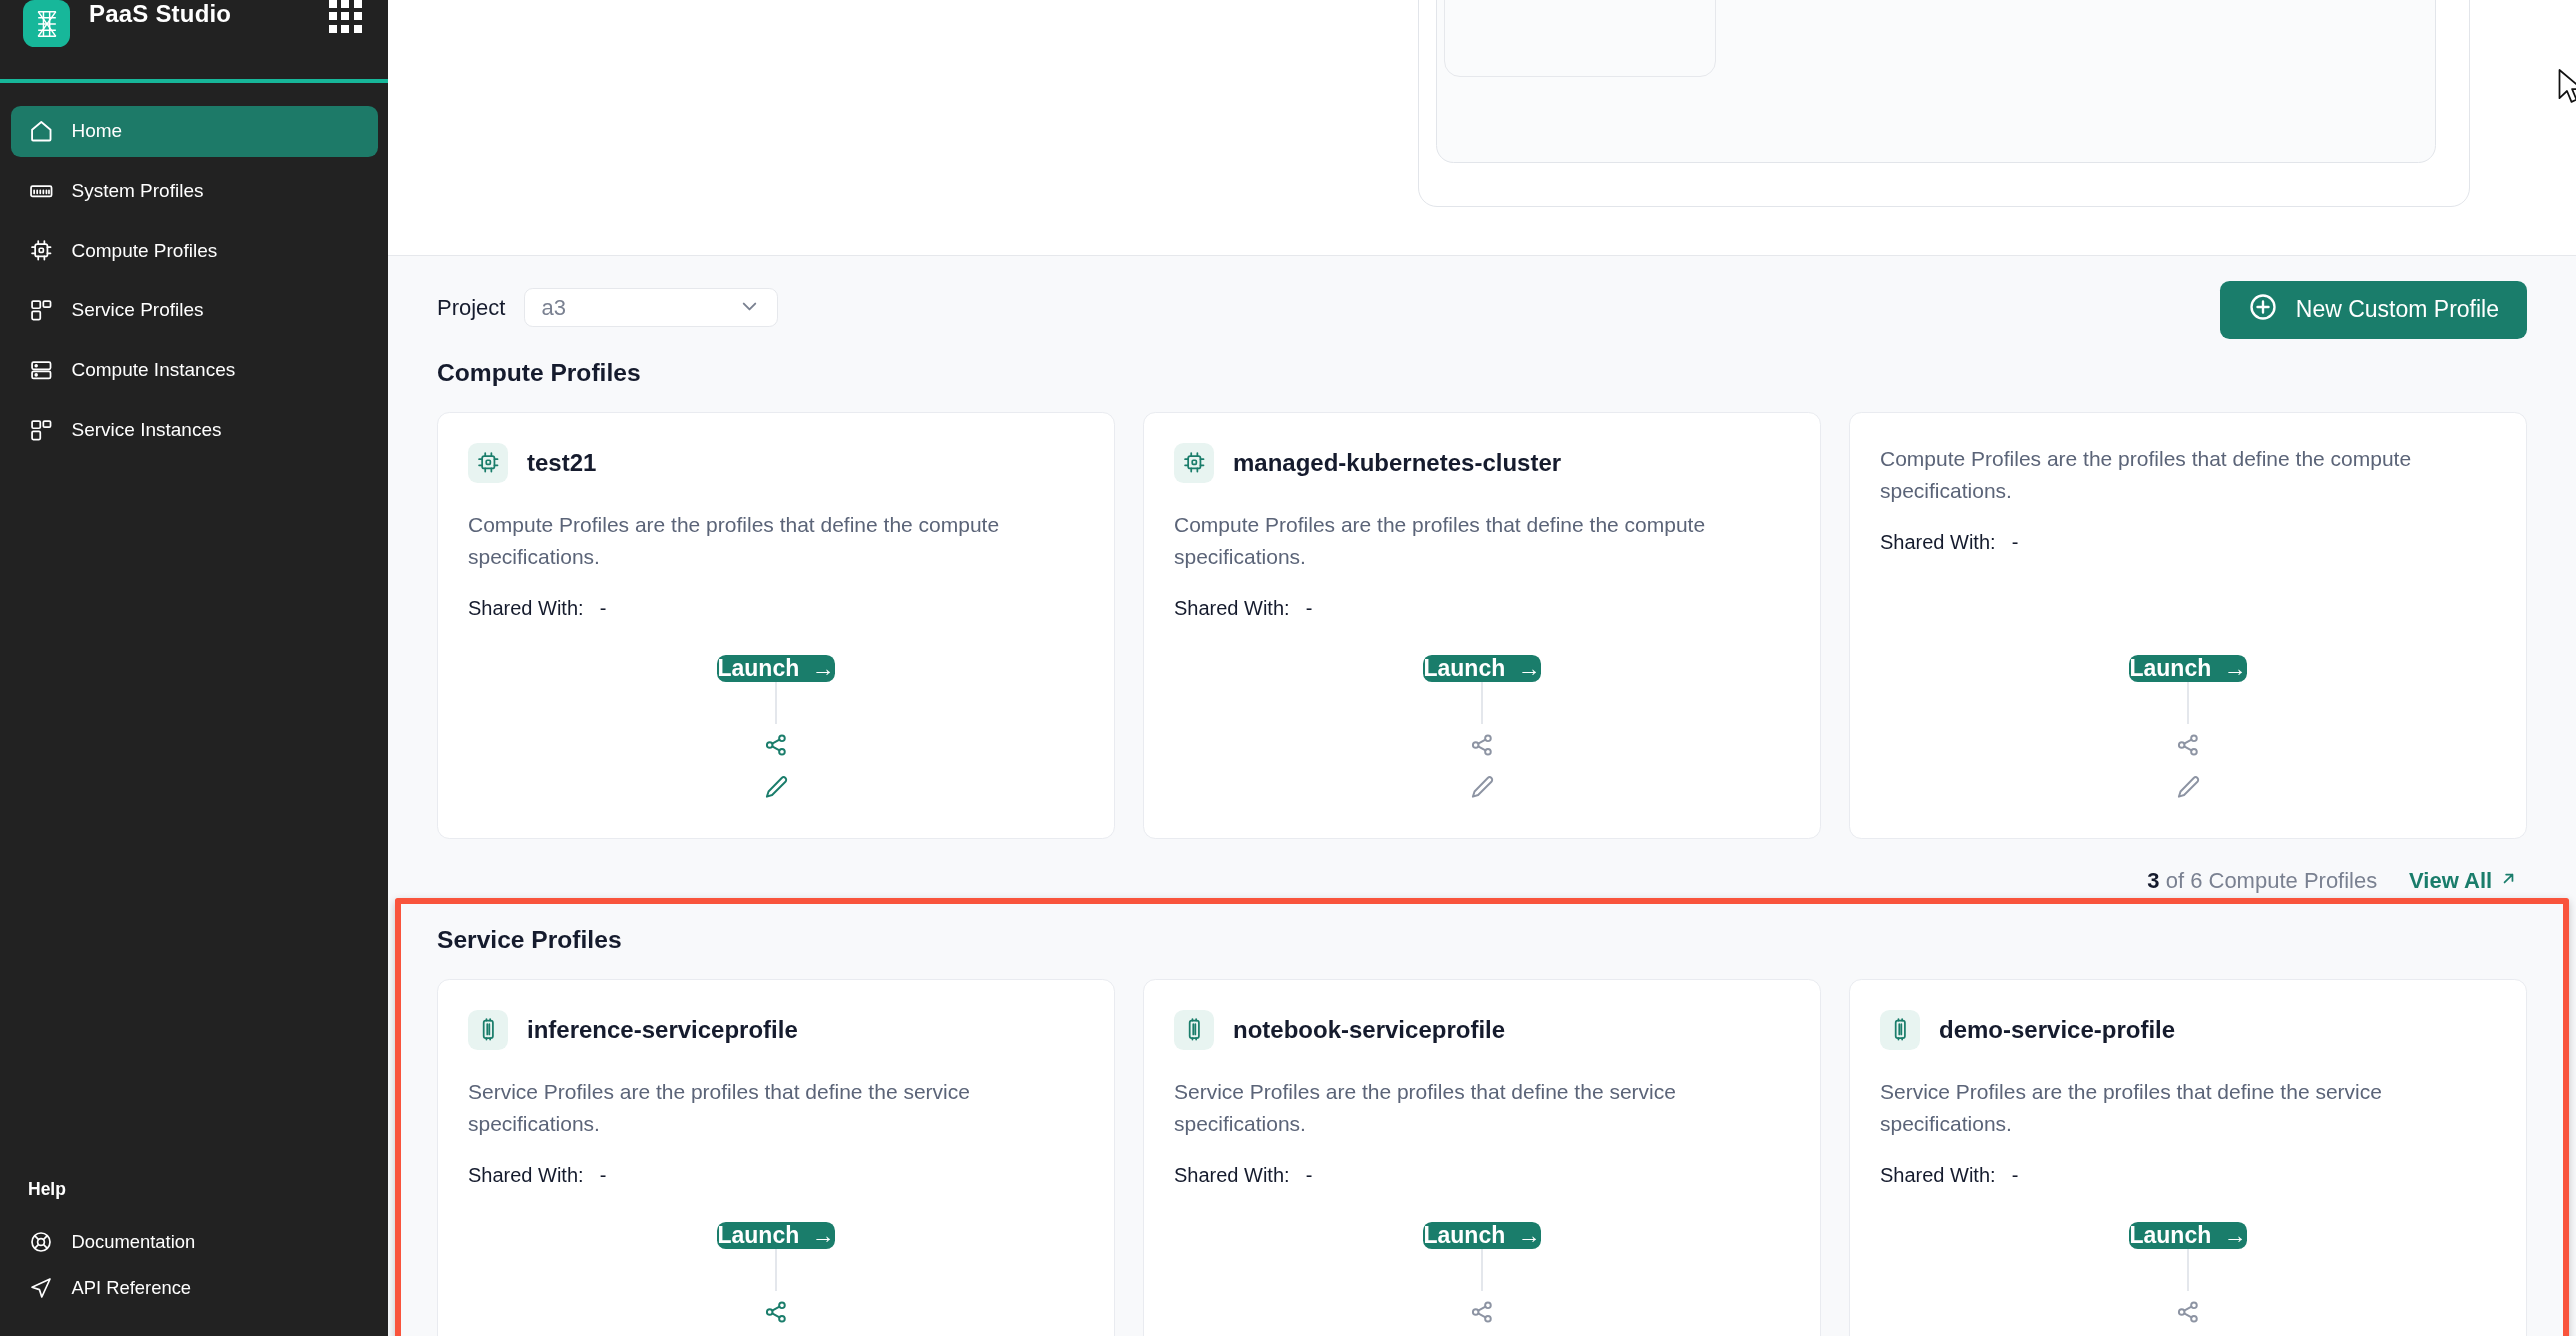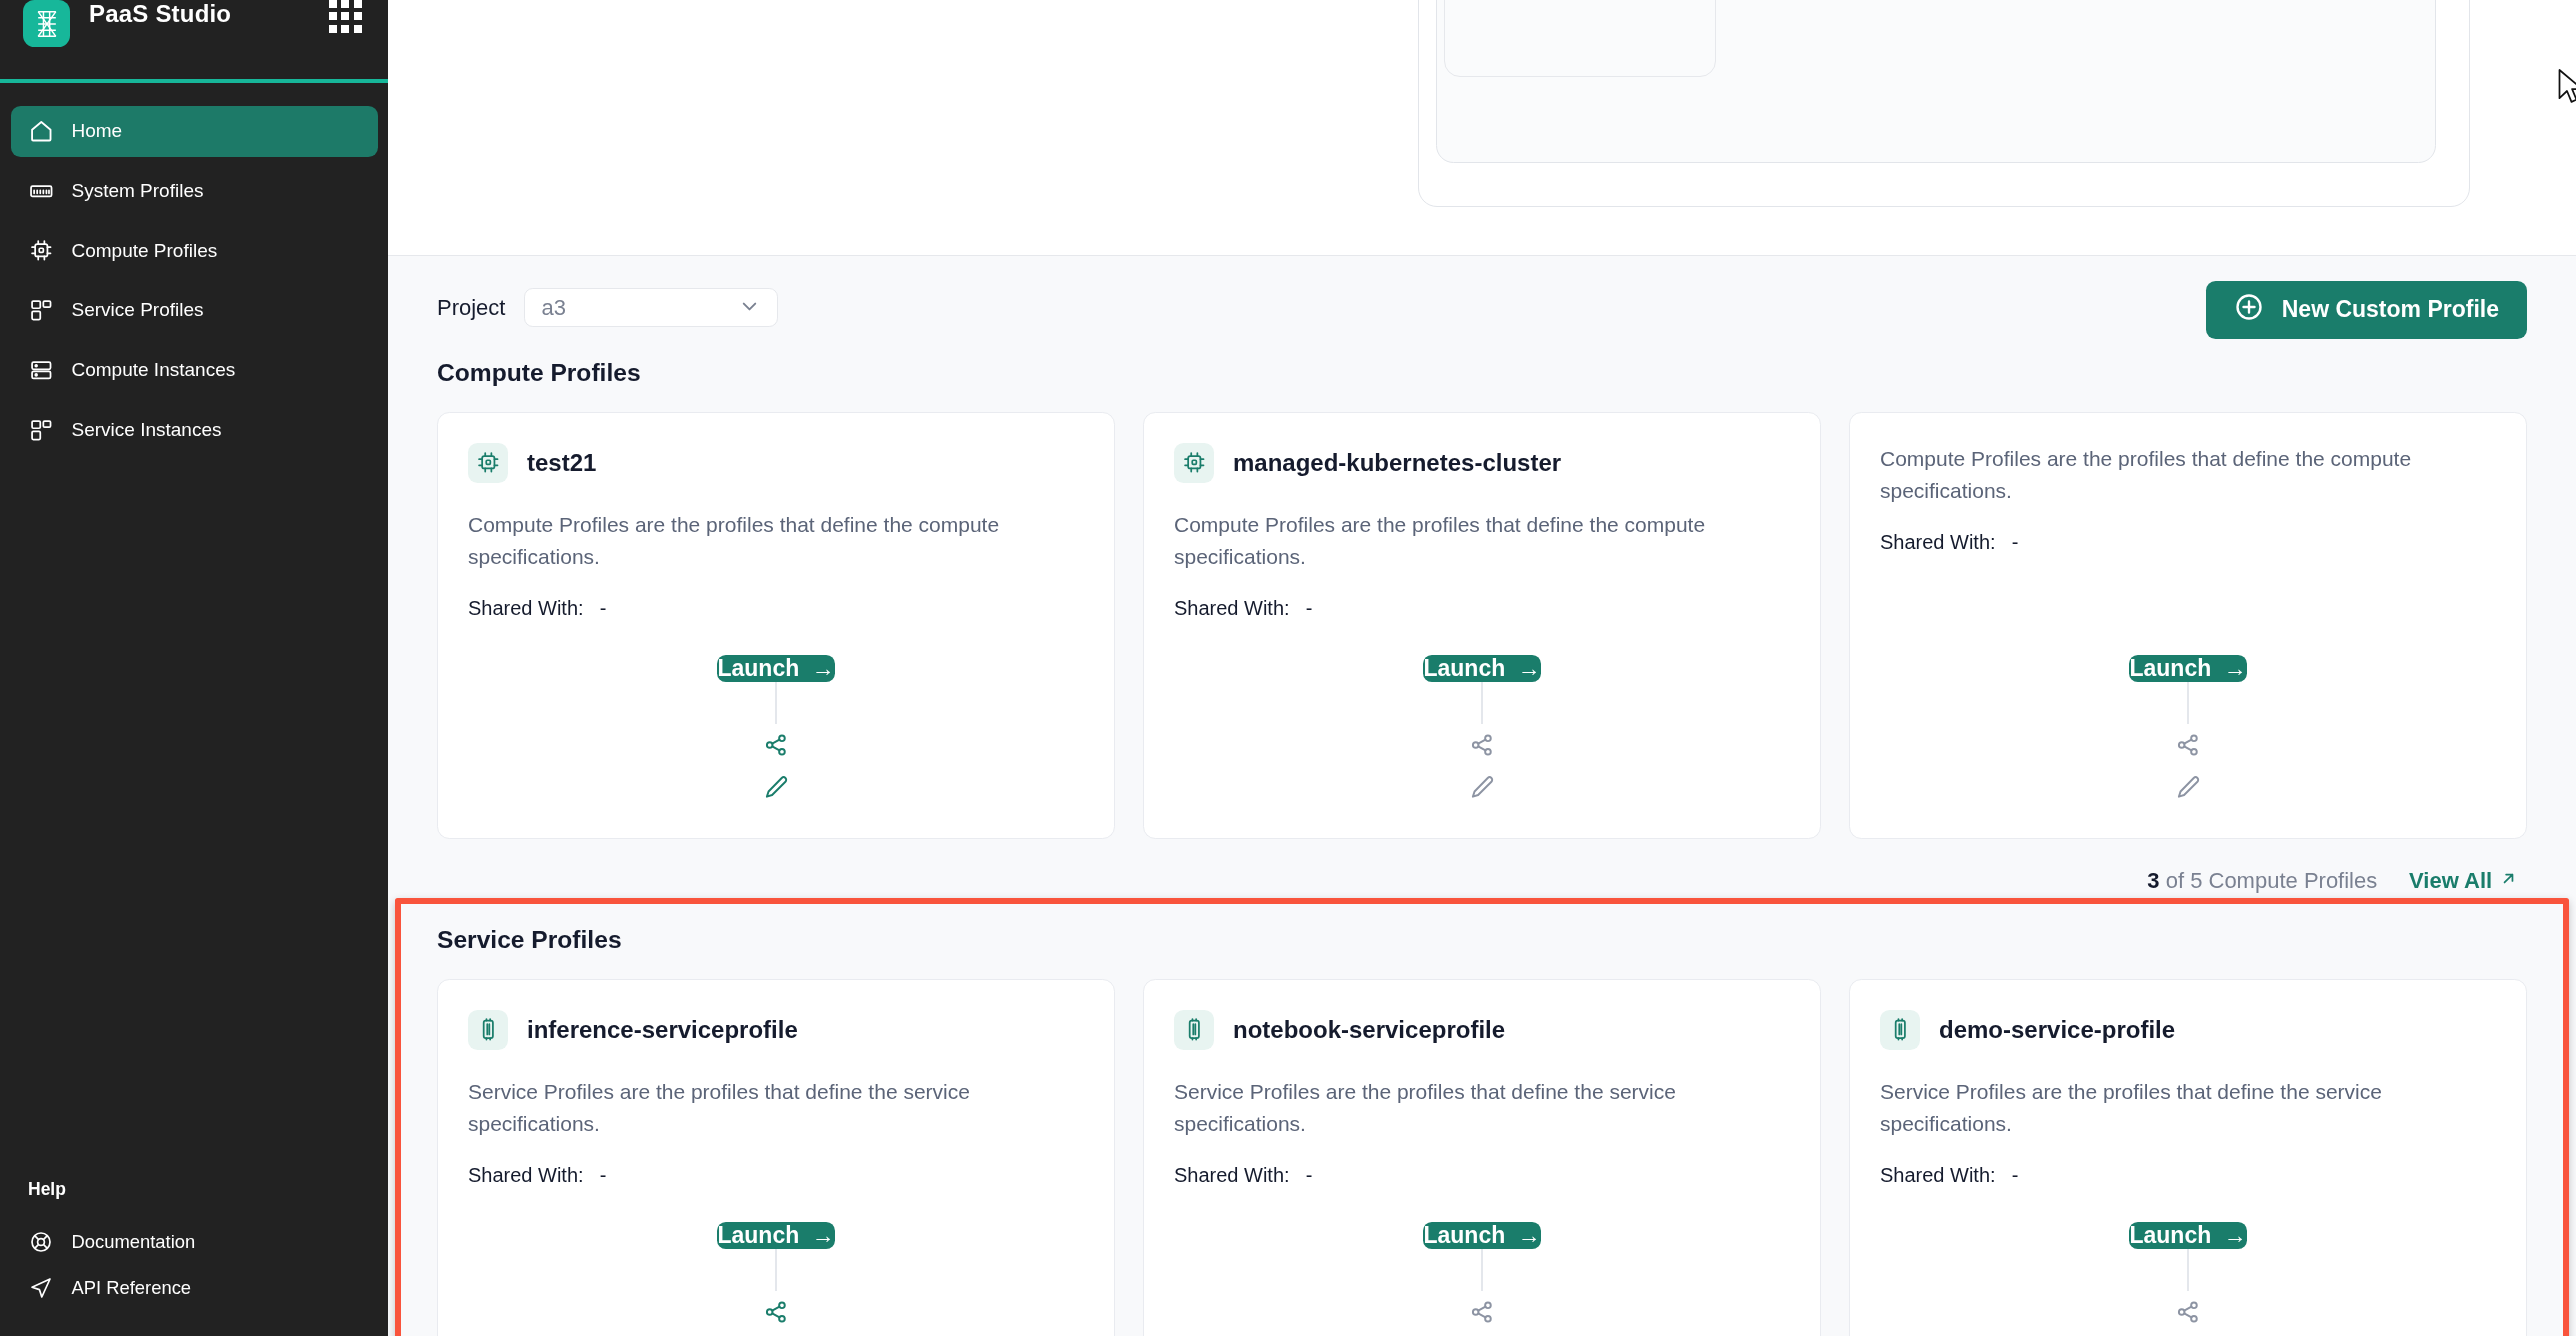--- a/index.html
+++ b/index.html
@@ -84,21 +84,21 @@
   .project-label { color:#151b2d; font-size:22px; margin-right:19px; }
   .project-select {
     width:254px; height:39px; border:1.8px solid #e6e8ec; border-radius:8.8px; background:#ffffff;
     display:flex; align-items:center; padding:0 16px; cursor:pointer;
   }
   .project-value { flex:1; color:#7a8191; font-size:22px; }
   .chev { color:#7a8191; }
   .new-profile-btn {
     position:absolute; right:0; top:24.6px; height:58px; background:#1a7d6b; color:#ffffff;
     border:none; border-radius:9.6px; display:flex; align-items:center; gap:17.5px;
-    padding:0 28px; font-size:23px; font-weight:bold; cursor:pointer;
+    padding:0 28px; font-size:23px; font-weight:normal; cursor:pointer;
     font-family:"Liberation Sans", sans-serif;
   }
 
   .section-title { color:#151b2d; font-size:24.6px; font-weight:bold; margin:0 0 24.6px 0; }
 
   .card-grid { display:grid; grid-template-columns:repeat(3,1fr); gap:28px; }
   .card {
     background:#ffffff; border:1.8px solid #e9ebf0; border-radius:12.3px;
     padding:30px 30px 30px 30px; min-height:323px; position:relative;
     display:flex; flex-direction:column;
@@ -408,21 +408,21 @@
                     <path d="M17.3 3.7a2.4 2.4 0 0 1 3.4 3.4L8.4 19.4 3.6 20.9l1.5-4.8z"></path>
                   </svg>
               </span>
             </div>
           </div>
 
         </div>
 
         <div class="section-footer">
           <span class="footer-count">
-            <b>3</b><span> of 5 Compute Profiles</span>
+            <b>3</b><span> of 6 Compute Profiles</span>
           </span>
           <span class="view-all">
             <span>View All</span>
             <span>
               <svg width="19" height="19" viewBox="0 0 24 24" fill="none" stroke="#1a7d6b" stroke-width="2.2" stroke-linecap="round" stroke-linejoin="round">
                   <path d="M7 17 17 7M9 7h8v8"></path>
                 </svg>
             </span>
           </span>
         </div>

